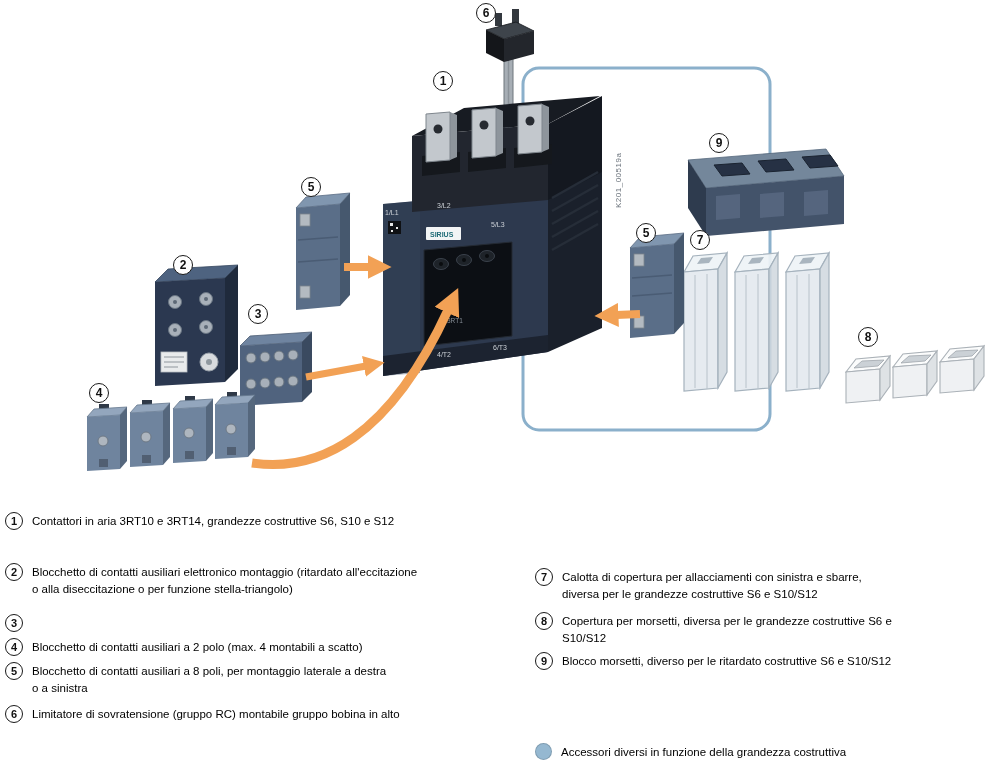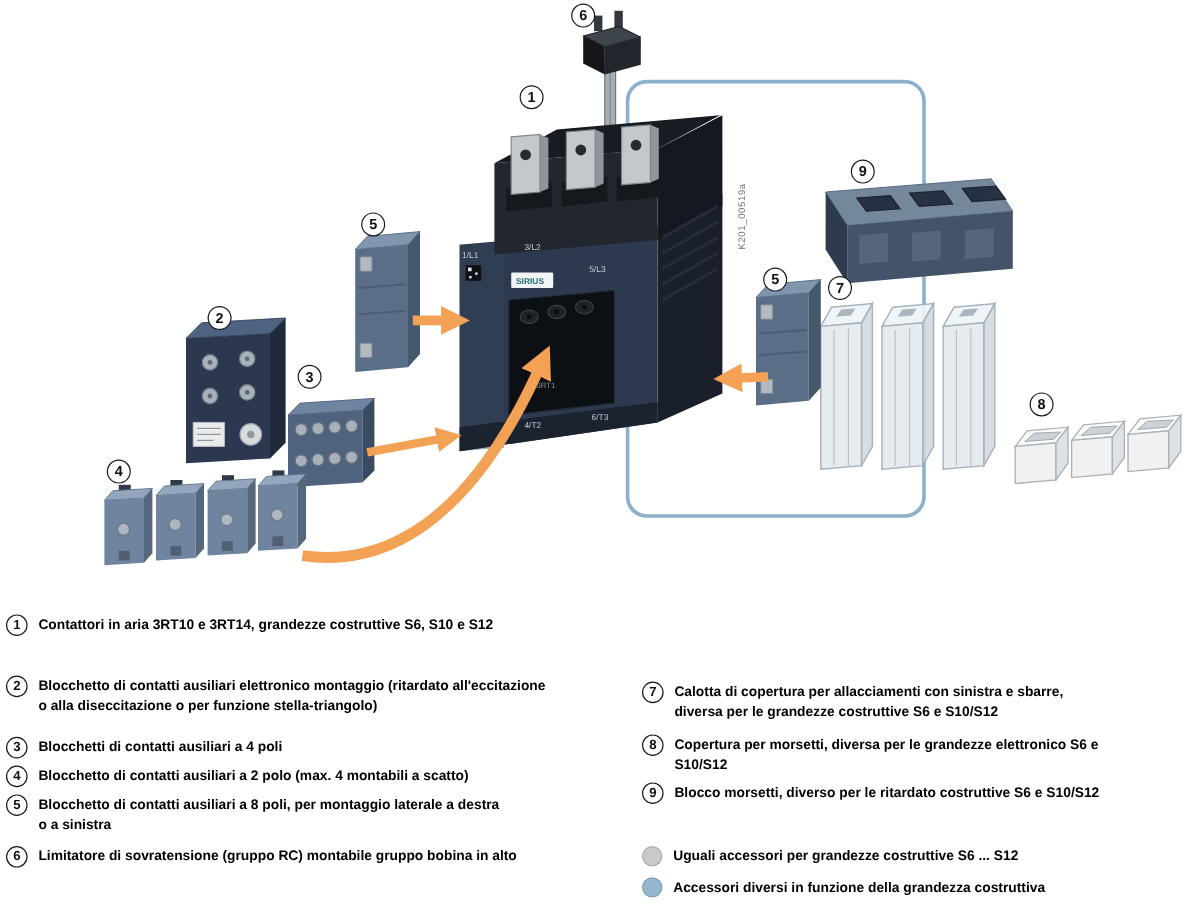--- a/index.html
+++ b/index.html
@@ -17,21 +17,21 @@
     border-radius:50%; background:#fff; display:flex; align-items:center; justify-content:center;
     font-size:12px; font-weight:bold; color:#111; z-index:5; }
 
   .legend { position:absolute; left:0; top:505px; width:1000px; height:262px; }
   .lrow { position:absolute; display:flex; gap:9px; align-items:flex-start; }
   .col-left  { left:5px; }
   .col-right { left:535px; }
   .lnum { flex:0 0 auto; width:18px; height:18px; border:1.4px solid #1a1a1a; border-radius:50%;
     background:#fff; display:flex; align-items:center; justify-content:center;
     font-size:11px; font-weight:bold; color:#111; }
-  .ltext { font-size:11.5px; font-weight:bold; color:#000; line-height:17px;
+  .ltext { font-size:11.5px; font-weight:normal; color:#000; line-height:17px;
     white-space:pre-line; padding-top:1px; }
   .ldot { flex:0 0 auto; width:17px; height:17px; border-radius:50%; border:1px solid rgba(0,0,0,0.15); }
   .ldot-gray { background:#c6cacd; }
   .ldot-blue { background:#95b8d1; }
 </style>
 </head>
 <body>
 
 <div class="stage">
 
@@ -292,21 +292,20 @@
       <span class="lnum">1</span>
       <span class="ltext">Contattori in aria 3RT10 e 3RT14, grandezze costruttive S6, S10 e S12</span>
     </div>
     <div class="lrow col-left" style="top:58px">
       <span class="lnum">2</span>
       <span class="ltext">Blocchetto di contatti ausiliari elettronico montaggio (ritardato all'eccitazione
 o alla diseccitazione o per funzione stella-triangolo)</span>
     </div>
     <div class="lrow col-left" style="top:109px">
       <span class="lnum">3</span>
-      <span class="ltext">Blocchetti di contatti ausiliari a 4 poli</span>
     </div>
     <div class="lrow col-left" style="top:133px">
       <span class="lnum">4</span>
       <span class="ltext">Blocchetto di contatti ausiliari a 2 polo (max. 4 montabili a scatto)</span>
     </div>
     <div class="lrow col-left" style="top:157px">
       <span class="lnum">5</span>
       <span class="ltext">Blocchetto di contatti ausiliari a 8 poli, per montaggio laterale a destra
 o a sinistra</span>
     </div>
@@ -315,31 +314,27 @@
       <span class="ltext">Limitatore di sovratensione (gruppo RC) montabile gruppo bobina in alto</span>
     </div>
 
     <div class="lrow col-right" style="top:63px">
       <span class="lnum">7</span>
       <span class="ltext">Calotta di copertura per allacciamenti con sinistra e sbarre,
 diversa per le grandezze costruttive S6 e S10/S12</span>
     </div>
     <div class="lrow col-right" style="top:107px">
       <span class="lnum">8</span>
-      <span class="ltext">Copertura per morsetti, diversa per le grandezze elettronico S6 e
+      <span class="ltext">Copertura per morsetti, diversa per le grandezze costruttive S6 e
 S10/S12</span>
     </div>
     <div class="lrow col-right" style="top:147px">
       <span class="lnum">9</span>
       <span class="ltext">Blocco morsetti, diverso per le ritardato costruttive S6 e S10/S12</span>
     </div>
 
-    <div class="lrow col-right" style="top:200px">
-      <span class="ldot ldot-gray"></span>
-      <span class="ltext">Uguali accessori per grandezze costruttive S6 ... S12</span>
-    </div>
-    <div class="lrow col-right" style="top:226px">
+    <div class="lrow col-right" style="top:238px">
       <span class="ldot ldot-blue"></span>
       <span class="ltext">Accessori diversi in funzione della grandezza costruttiva</span>
     </div>
 
   </div>
 </div>
 
 </body></html>

